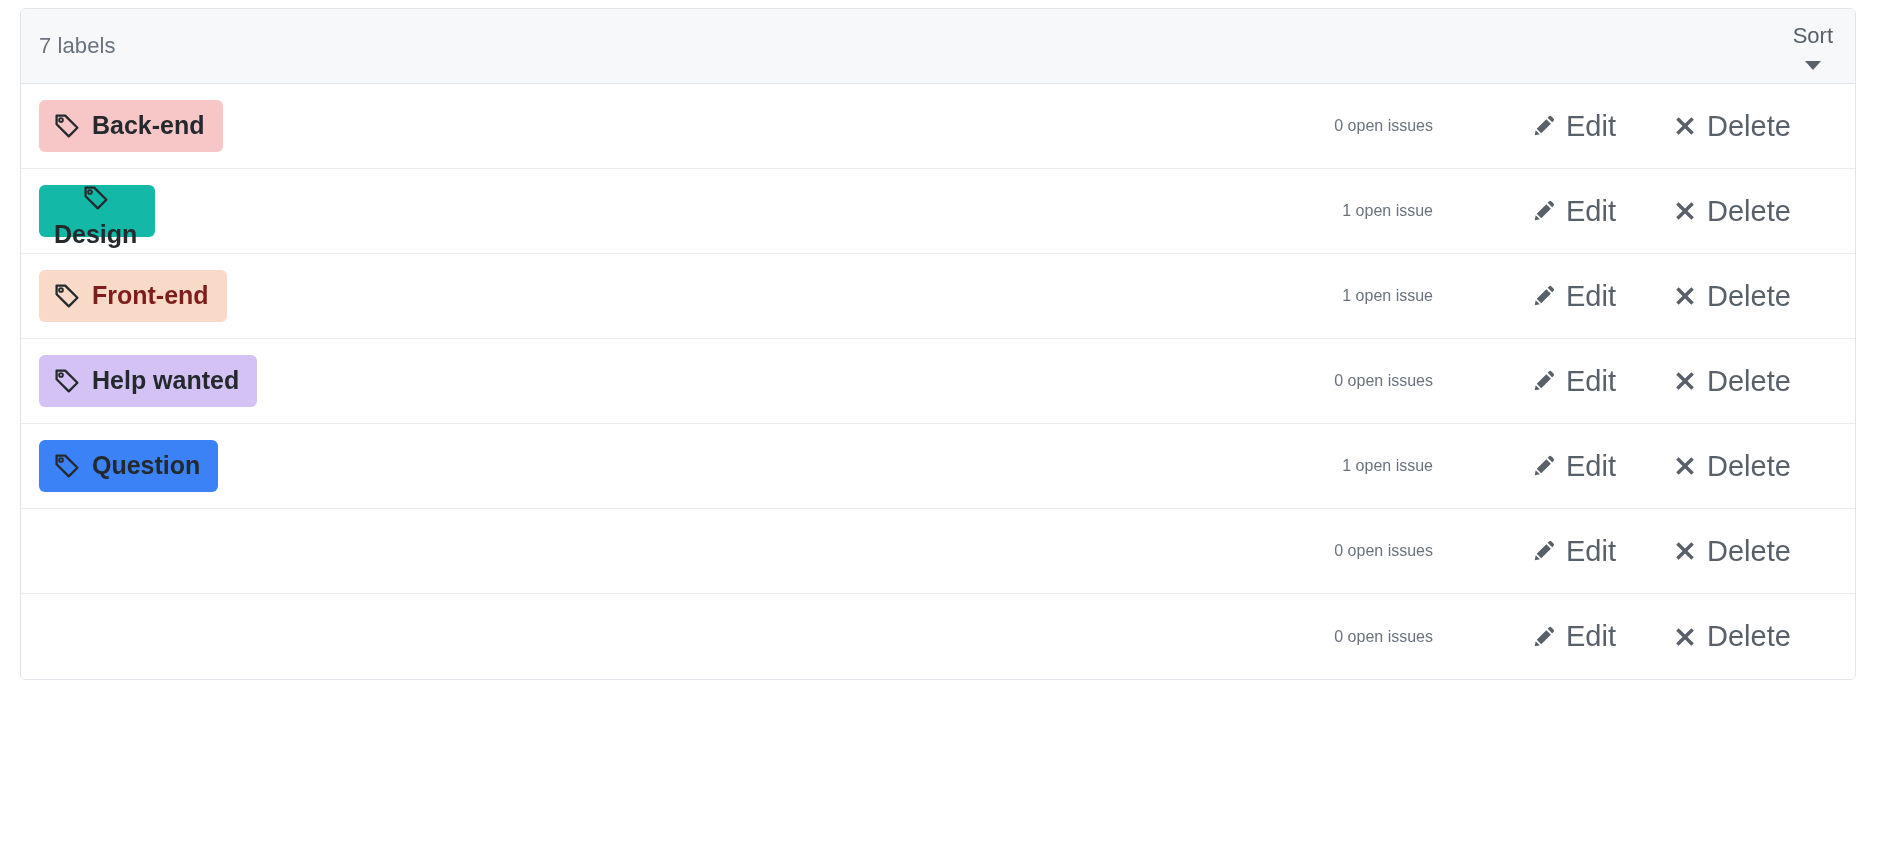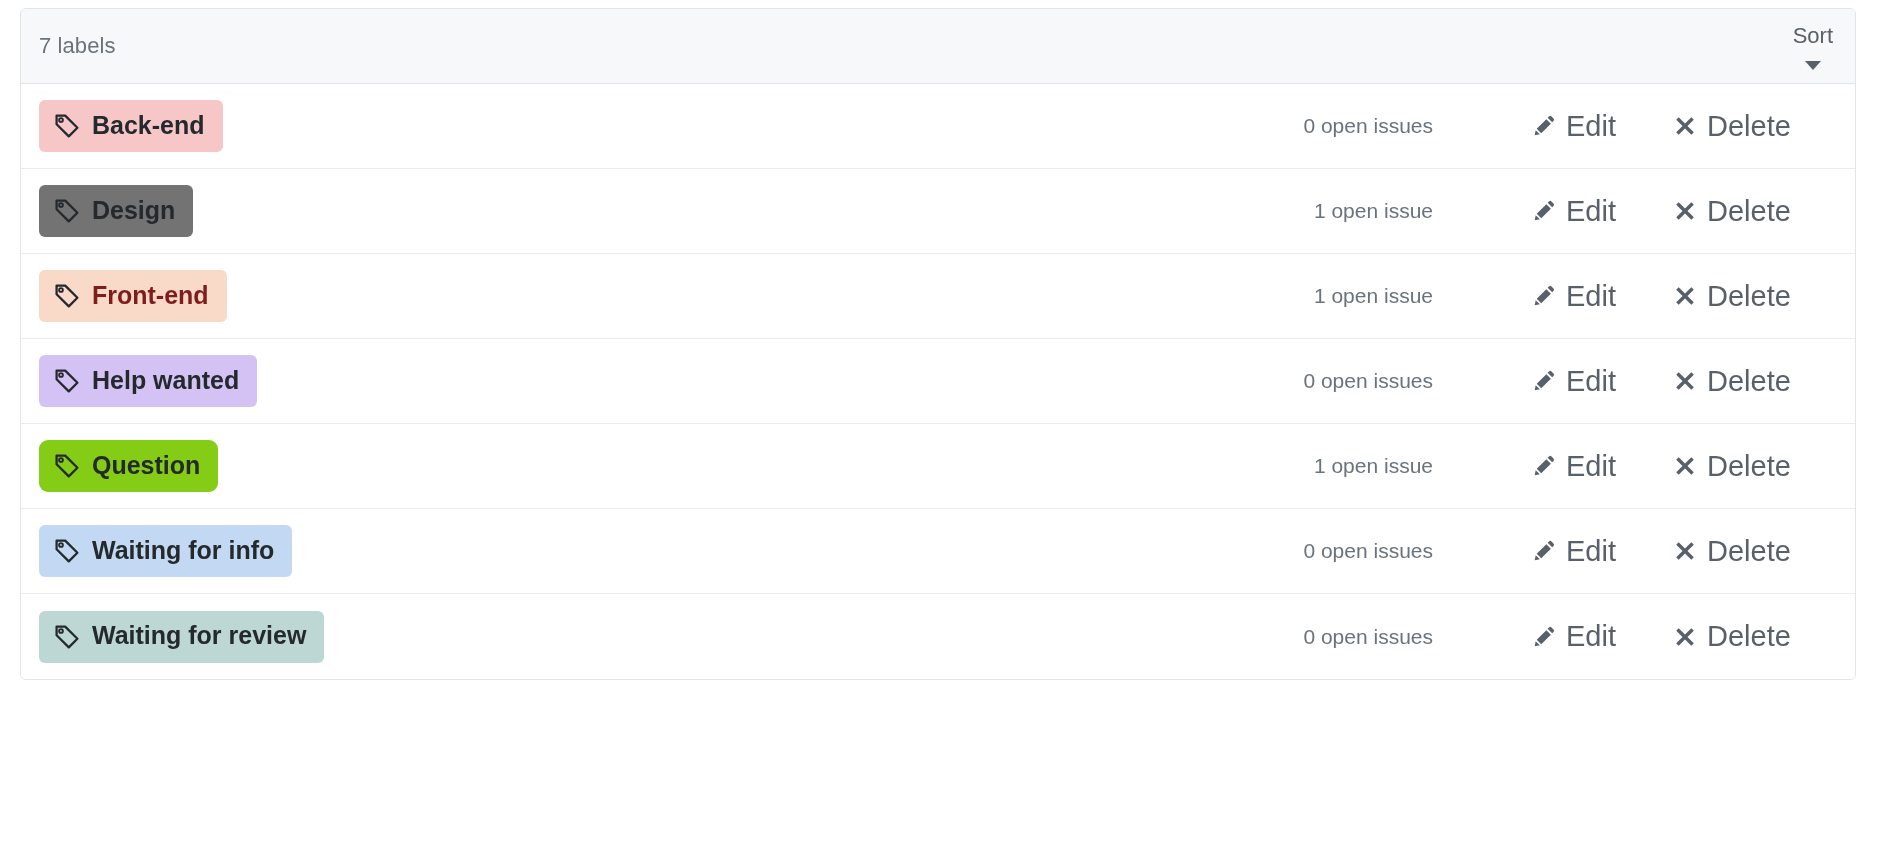--- a/index.html
+++ b/index.html
@@ -111,21 +111,21 @@
     height: 26px;
     display: inline-block;
     flex: 0 0 auto;
   }
   .tag-icon svg { display: block; width: 26px; height: 26px; }
 
   .row-spacer { flex: 1 1 auto; }
 
   .issue-count {
     flex: 0 0 auto;
-    font-size: 21px;
+    font-size: 16px;
     color: #6a737d;
     text-align: right;
     width: 210px;
     margin-right: 100px;
     white-space: nowrap;
   }
 
   .row-actions {
     flex: 0 0 auto;
     display: flex;
@@ -199,21 +199,21 @@
             <path fill="#586069" d="M3.4 1.6 8 6.2l4.6-4.6 1.8 1.8L9.8 8l4.6 4.6-1.8 1.8L8 9.8l-4.6 4.6-1.8-1.8L6.2 8 1.6 3.4z"></path>
           </svg>
         </span>
         <span>Delete</span>
       </span>
     </div>
   </div>
 
   <div class="label-row">
     <div class="badge-cell">
-      <span class="label-badge" style="background: #737373; color: rgb(36, 41, 46);">
+      <span class="label-badge" style="background: #14b8a6; color: rgb(36, 41, 46); flex-direction: column;">
         <span class="tag-icon">
           <svg viewBox="0 0 16 16" aria-hidden="true">
             <path fill="none" stroke="#24292e" stroke-width="1.4" stroke-linejoin="round" d="M1.6 1.6h5.3l7.5 7.5-5.3 5.3-7.5-7.5z"></path>
             <circle cx="4.3" cy="4.3" r="1.15" fill="none" stroke="#24292e" stroke-width="1.2"></circle>
           </svg>
         </span>
         <span class="badge-text">Design</span>
       </span>
     </div>
 
@@ -313,21 +313,21 @@
             <path fill="#586069" d="M3.4 1.6 8 6.2l4.6-4.6 1.8 1.8L9.8 8l4.6 4.6-1.8 1.8L8 9.8l-4.6 4.6-1.8-1.8L6.2 8 1.6 3.4z"></path>
           </svg>
         </span>
         <span>Delete</span>
       </span>
     </div>
   </div>
 
   <div class="label-row">
     <div class="badge-cell">
-      <span class="label-badge" style="background: #84cc16; color: rgb(36, 41, 46); border-radius: 9px;">
+      <span class="label-badge" style="background: #3b82f6; color: rgb(36, 41, 46);">
         <span class="tag-icon">
           <svg viewBox="0 0 16 16" aria-hidden="true">
             <path fill="none" stroke="#24292e" stroke-width="1.4" stroke-linejoin="round" d="M1.6 1.6h5.3l7.5 7.5-5.3 5.3-7.5-7.5z"></path>
             <circle cx="4.3" cy="4.3" r="1.15" fill="none" stroke="#24292e" stroke-width="1.2"></circle>
           </svg>
         </span>
         <span class="badge-text">Question</span>
       </span>
     </div>
 
@@ -350,31 +350,20 @@
           <svg viewBox="0 0 16 16" aria-hidden="true">
             <path fill="#586069" d="M3.4 1.6 8 6.2l4.6-4.6 1.8 1.8L9.8 8l4.6 4.6-1.8 1.8L8 9.8l-4.6 4.6-1.8-1.8L6.2 8 1.6 3.4z"></path>
           </svg>
         </span>
         <span>Delete</span>
       </span>
     </div>
   </div>
 
   <div class="label-row">
-    <div class="badge-cell">
-      <span class="label-badge" style="background: rgb(195, 216, 242); color: rgb(36, 41, 46);">
-        <span class="tag-icon">
-          <svg viewBox="0 0 16 16" aria-hidden="true">
-            <path fill="none" stroke="#24292e" stroke-width="1.4" stroke-linejoin="round" d="M1.6 1.6h5.3l7.5 7.5-5.3 5.3-7.5-7.5z"></path>
-            <circle cx="4.3" cy="4.3" r="1.15" fill="none" stroke="#24292e" stroke-width="1.2"></circle>
-          </svg>
-        </span>
-        <span class="badge-text">Waiting for info</span>
-      </span>
-    </div>
 
     <span class="row-spacer"></span>
 
     <span class="issue-count">0 open issues</span>
 
     <div class="row-actions">
       <span class="action-link">
         <span class="action-icon">
           <svg viewBox="0 0 16 16" aria-hidden="true">
             <path fill="#586069" d="M11.6 1.1a1.3 1.3 0 0 1 1.85 0l1.45 1.45a1.3 1.3 0 0 1 0 1.85l-.95.95-3.3-3.3.95-.95zM9.7 3.0l3.3 3.3-7.0 7.0-3.3-3.3 7.0-7.0zM1.95 11.0l3.05 3.05-3.75.7.7-3.75z"></path>
@@ -388,31 +377,20 @@
           <svg viewBox="0 0 16 16" aria-hidden="true">
             <path fill="#586069" d="M3.4 1.6 8 6.2l4.6-4.6 1.8 1.8L9.8 8l4.6 4.6-1.8 1.8L8 9.8l-4.6 4.6-1.8-1.8L6.2 8 1.6 3.4z"></path>
           </svg>
         </span>
         <span>Delete</span>
       </span>
     </div>
   </div>
 
   <div class="label-row">
-    <div class="badge-cell">
-      <span class="label-badge" style="background: rgb(189, 216, 212); color: rgb(36, 41, 46);">
-        <span class="tag-icon">
-          <svg viewBox="0 0 16 16" aria-hidden="true">
-            <path fill="none" stroke="#24292e" stroke-width="1.4" stroke-linejoin="round" d="M1.6 1.6h5.3l7.5 7.5-5.3 5.3-7.5-7.5z"></path>
-            <circle cx="4.3" cy="4.3" r="1.15" fill="none" stroke="#24292e" stroke-width="1.2"></circle>
-          </svg>
-        </span>
-        <span class="badge-text">Waiting for review</span>
-      </span>
-    </div>
 
     <span class="row-spacer"></span>
 
     <span class="issue-count">0 open issues</span>
 
     <div class="row-actions">
       <span class="action-link">
         <span class="action-icon">
           <svg viewBox="0 0 16 16" aria-hidden="true">
             <path fill="#586069" d="M11.6 1.1a1.3 1.3 0 0 1 1.85 0l1.45 1.45a1.3 1.3 0 0 1 0 1.85l-.95.95-3.3-3.3.95-.95zM9.7 3.0l3.3 3.3-7.0 7.0-3.3-3.3 7.0-7.0zM1.95 11.0l3.05 3.05-3.75.7.7-3.75z"></path>

